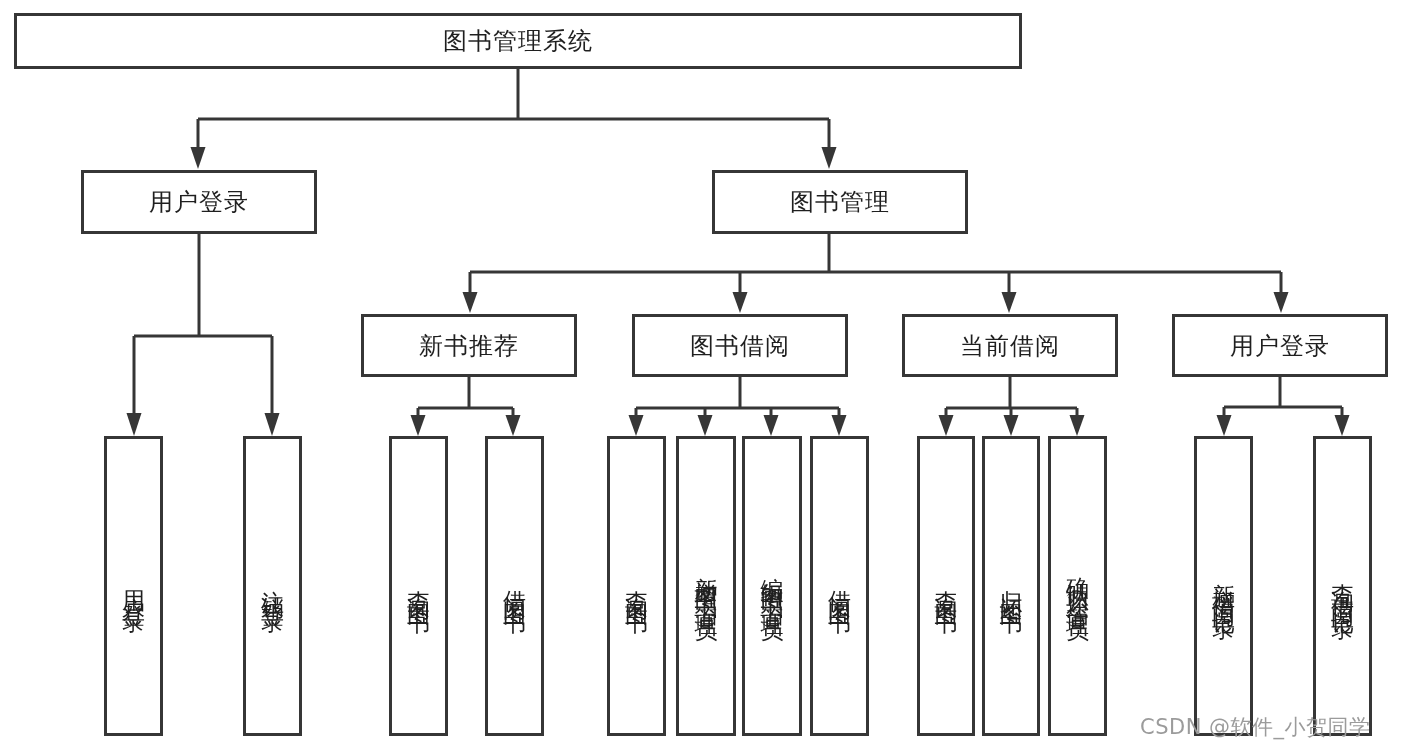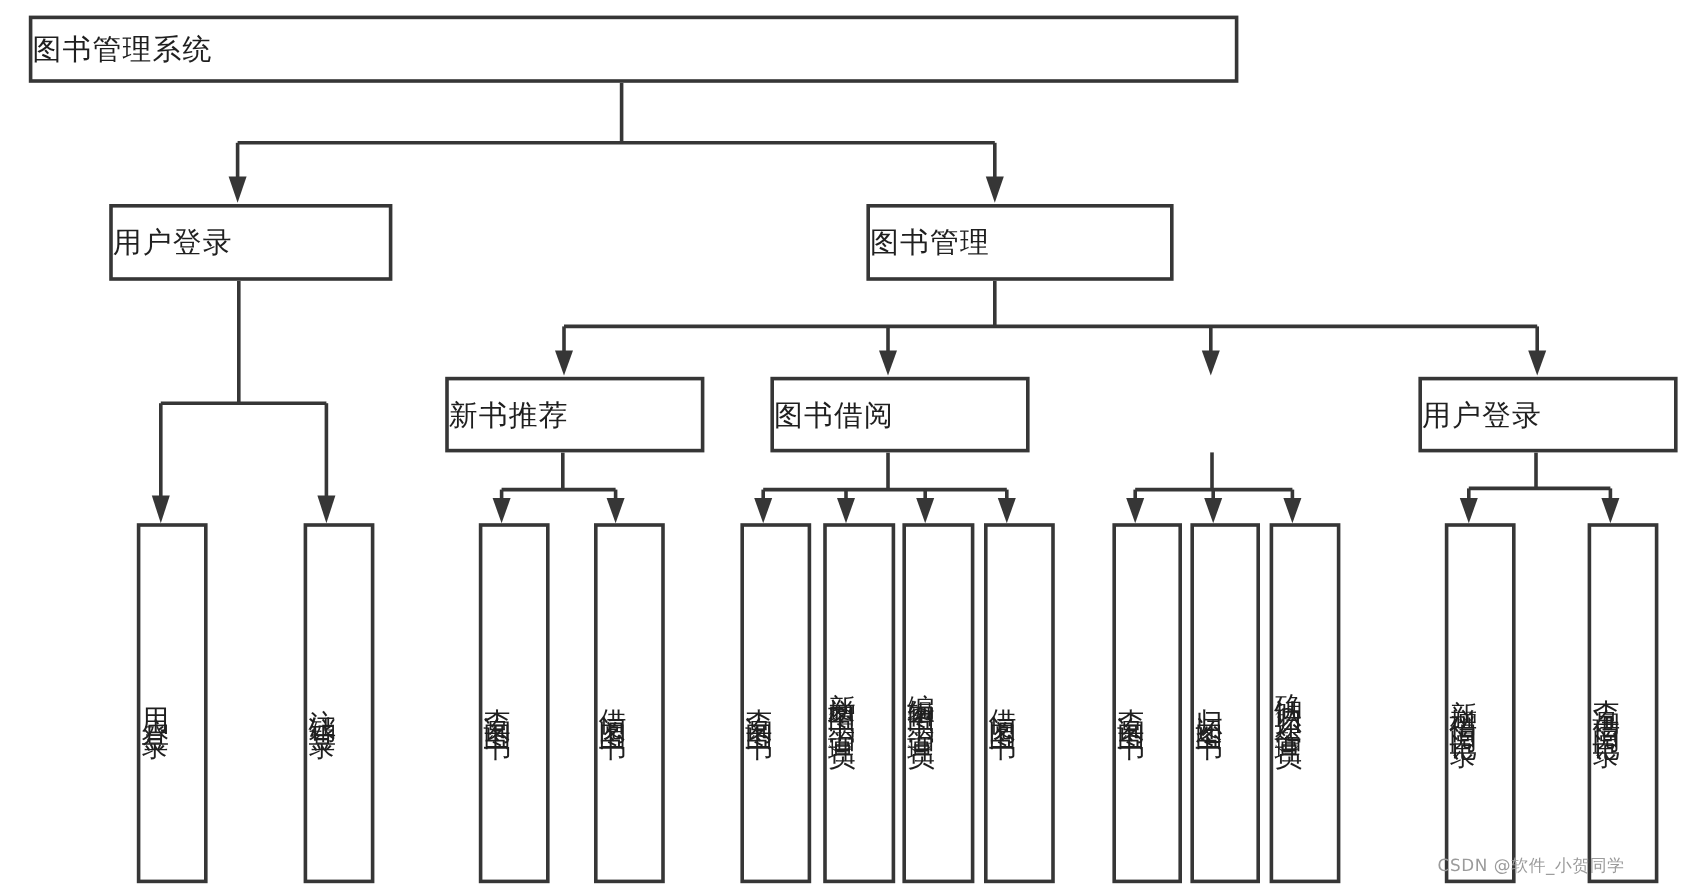--- a/index.html
+++ b/index.html
@@ -12,47 +12,47 @@
     overflow: hidden;
   }
   svg.wires { position: absolute; left: 0; top: 0; z-index: 1; }
   .node {
     position: absolute;
     box-sizing: border-box;
     border: 3px solid #363636;
     background: #ffffff;
     display: flex;
     align-items: center;
+    justify-content: center;
     color: #1f1f1f;
     font-size: 24px;
     letter-spacing: 1px;
     z-index: 2;
-    margin-left: 10px;
   }
   .hnode { height: 64px; }
   .vnode {
     top: 436px;
     width: 59px;
     height: 300px;
     border-width: 3px;
   }
   .vnode .vlabel {
     writing-mode: vertical-rl;
     text-orientation: mixed;
     letter-spacing: 7px;
     font-size: 23px;
     line-height: 1;
     white-space: nowrap;
   }
   .vnode .vlabel.tight { letter-spacing: 6px; }
   .watermark {
     position: absolute;
-    left: 1198px;
+    left: 1140px;
     top: 713px;
-    font-size: 14px;
+    font-size: 21px;
     color: #9b9b9b;
     z-index: 5;
     white-space: nowrap;
     letter-spacing: 0.5px;
   }
 </style>
 </head>
 <body>
 
 <div class="canvas">
@@ -140,20 +140,23 @@
   <div class="node hnode" style="left:712px; top:170px; width:256px;">
     <span>图书管理</span>
   </div>
 
   <div class="node hnode" style="left:632px; top:314px; width:216px; height:63px;">
     <span>图书借阅</span>
   </div>
   <div class="node hnode" style="left:361px; top:314px; width:216px; height:63px;">
     <span>新书推荐</span>
   </div>
+  <div class="node hnode" style="left:902px; top:314px; width:216px; height:63px;">
+    <span>当前借阅</span>
+  </div>
   <div class="node hnode" style="left:1172px; top:314px; width:216px; height:63px;">
     <span>用户登录</span>
   </div>
 
   <div class="node vnode" style="left:104px;">
     <span class="vlabel">用户登录</span>
   </div>
   <div class="node vnode" style="left:243px;">
     <span class="vlabel">注销登录</span>
   </div>

